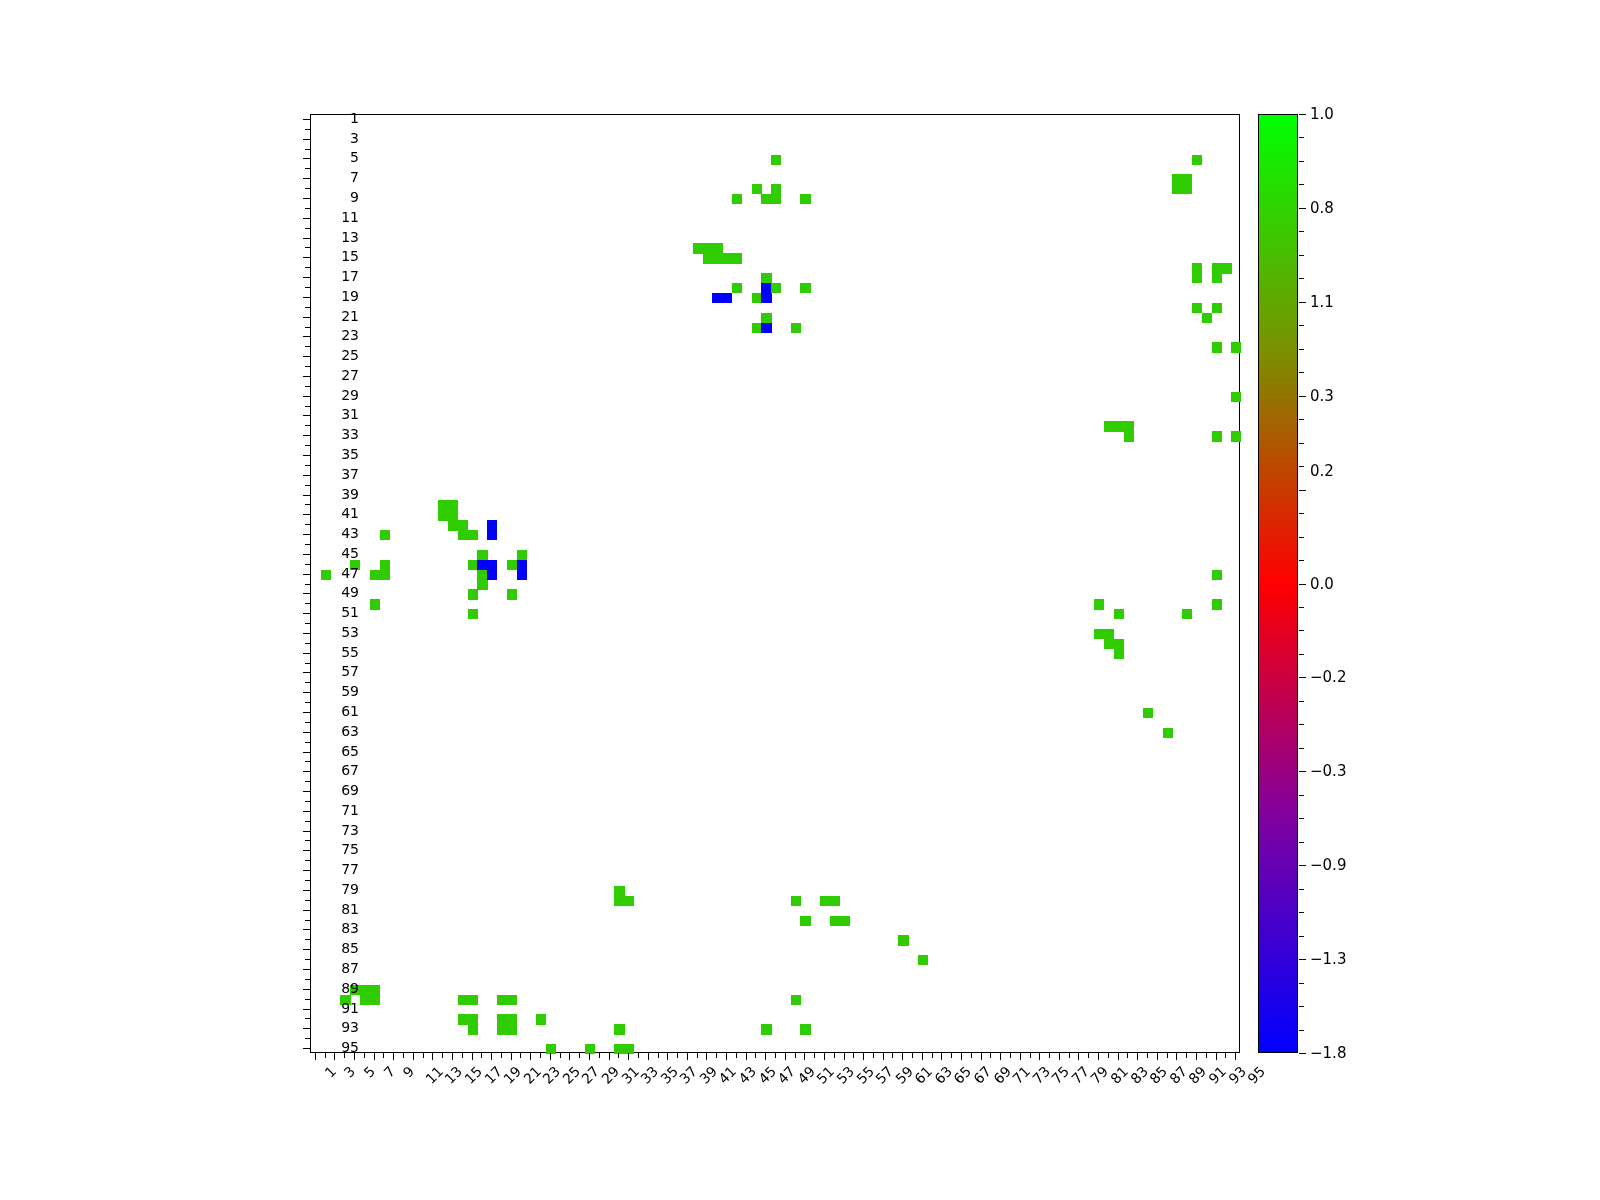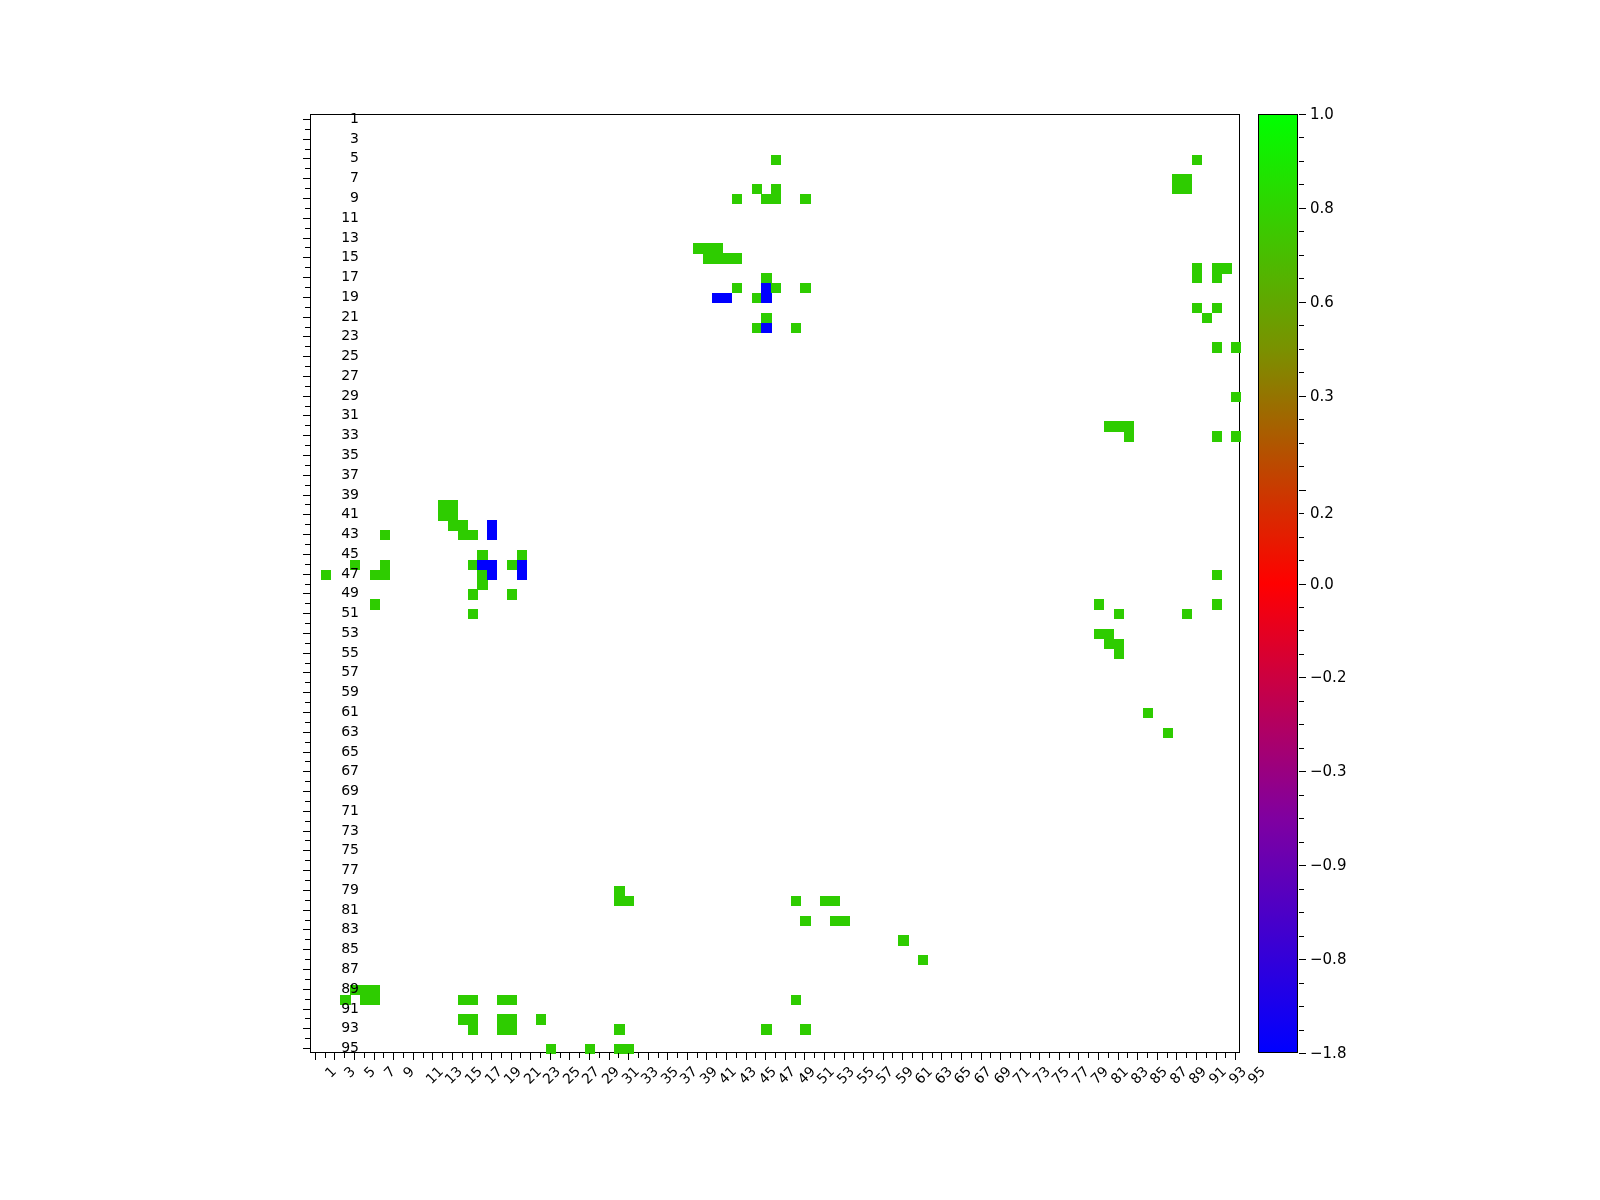--- a/index.html
+++ b/index.html
@@ -501,24 +501,24 @@
       <div class="cbtick minor" style="top: 888.675px;"></div>
       <div class="cbtick minor" style="top: 912.15px;"></div>
       <div class="cbtick minor" style="top: 935.625px;"></div>
       <div class="cbtick" style="top: 959.1px;"></div>
       <div class="cbtick minor" style="top: 982.575px;"></div>
       <div class="cbtick minor" style="top: 1006.05px;"></div>
       <div class="cbtick minor" style="top: 1029.53px;"></div>
       <div class="cbtick" style="top: 1053px;"></div>
       <div class="cblabel" style="top: 105px;">1.0</div>
       <div class="cblabel" style="top: 198.9px;">0.8</div>
-      <div class="cblabel" style="top: 292.8px;">0.6</div>
+      <div class="cblabel" style="top: 292.8px;">1.1</div>
       <div class="cblabel" style="top: 386.7px;">0.3</div>
-      <div class="cblabel" style="top: 504px;">0.2</div>
+      <div class="cblabel" style="top: 462px;">0.2</div>
       <div class="cblabel" style="top: 574.5px;">0.0</div>
       <div class="cblabel" style="top: 668.4px;">−0.2</div>
       <div class="cblabel" style="top: 762.3px;">−0.3</div>
       <div class="cblabel" style="top: 856.2px;">−0.9</div>
-      <div class="cblabel" style="top: 950.1px;">−0.8</div>
+      <div class="cblabel" style="top: 950.1px;">−1.3</div>
       <div class="cblabel" style="top: 1044px;">−1.8</div>
     </div>
 
 </div>
 
 </body></html>

